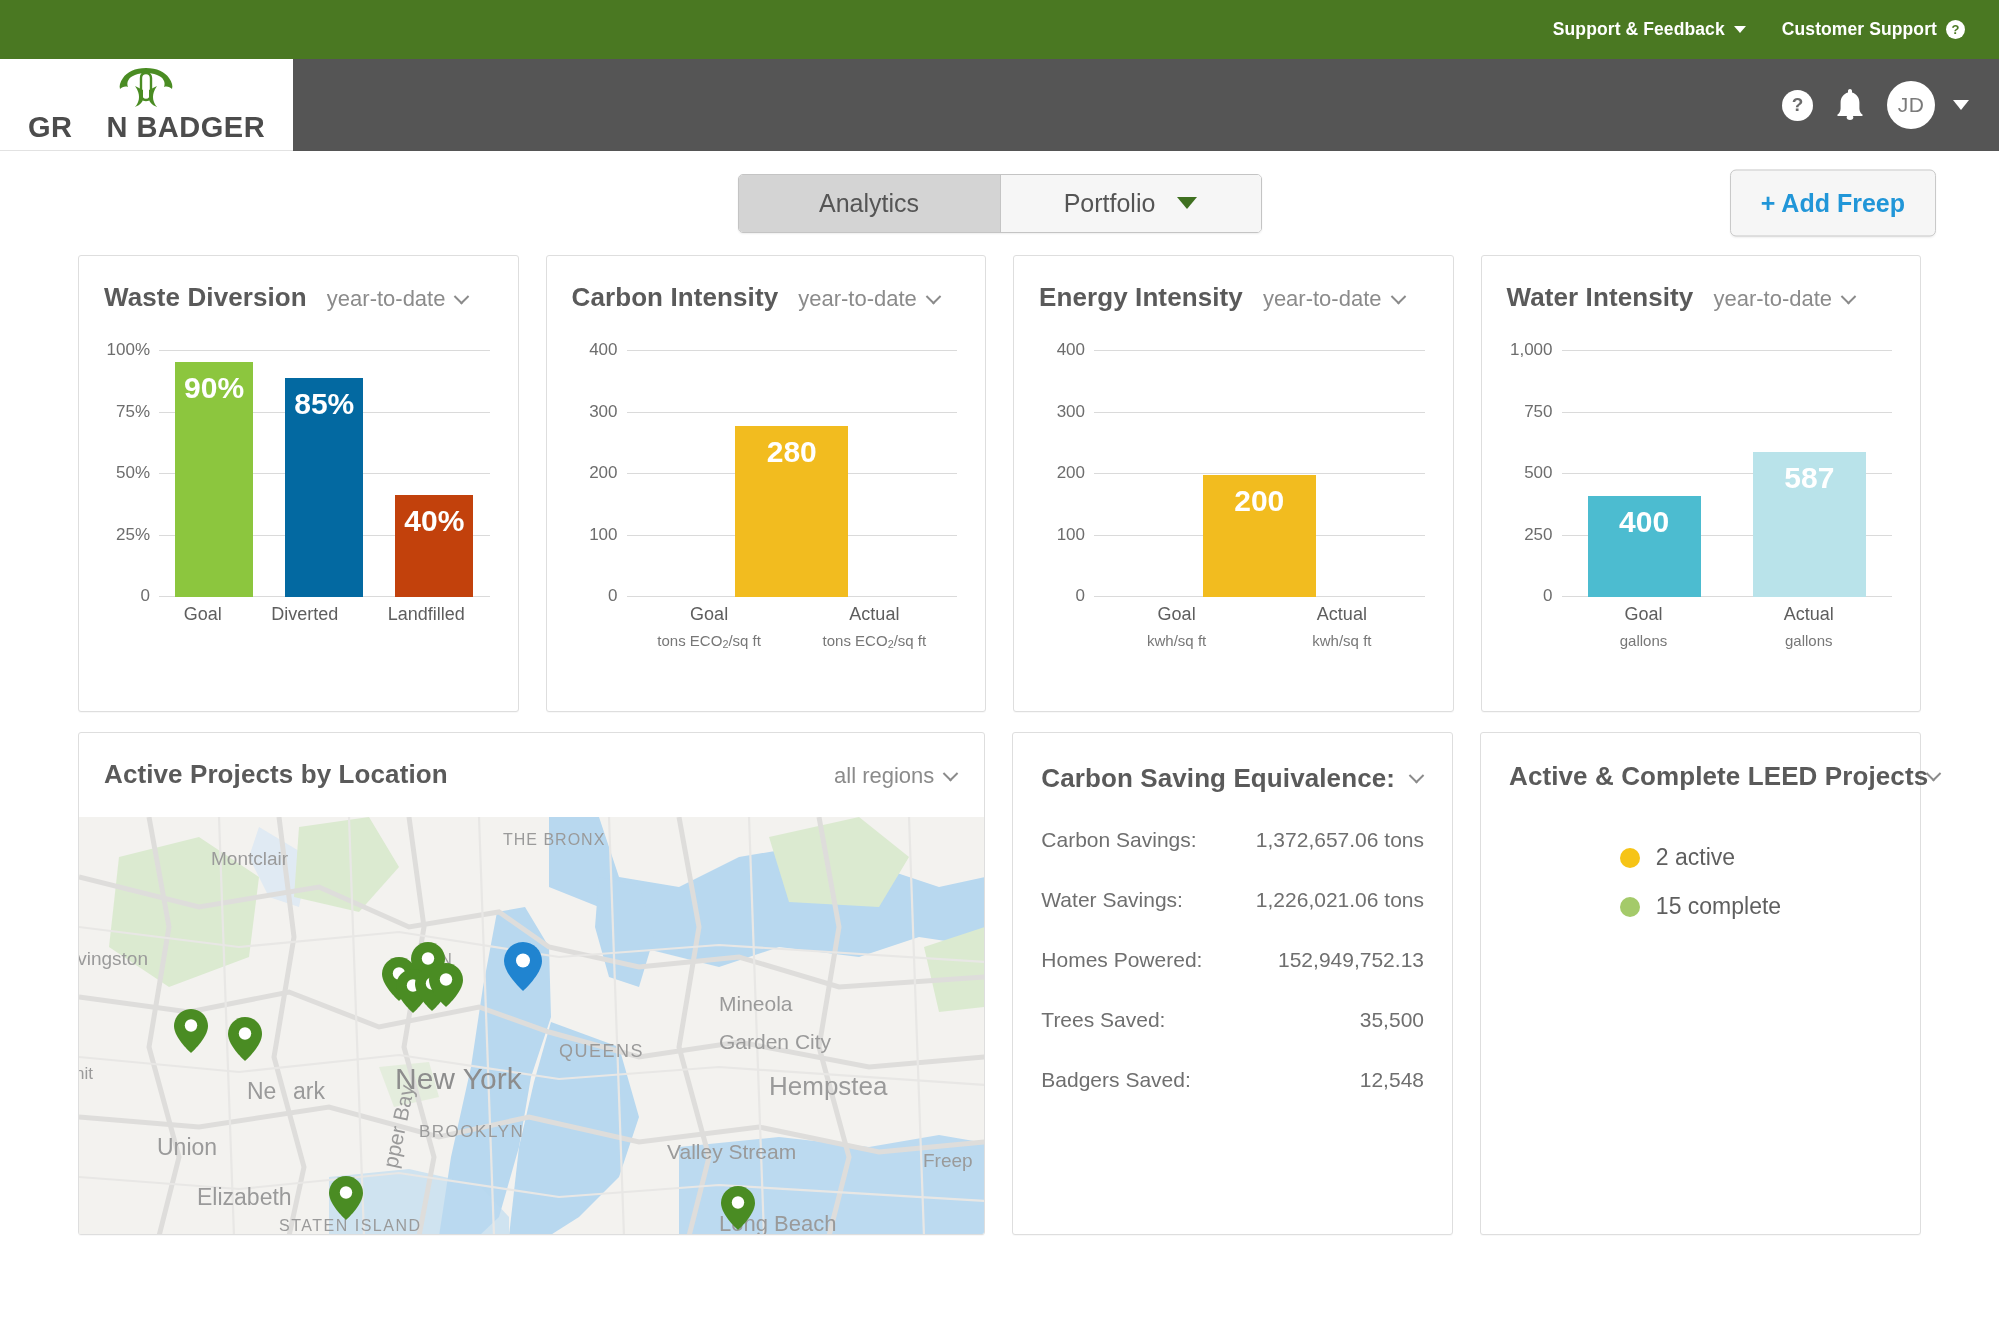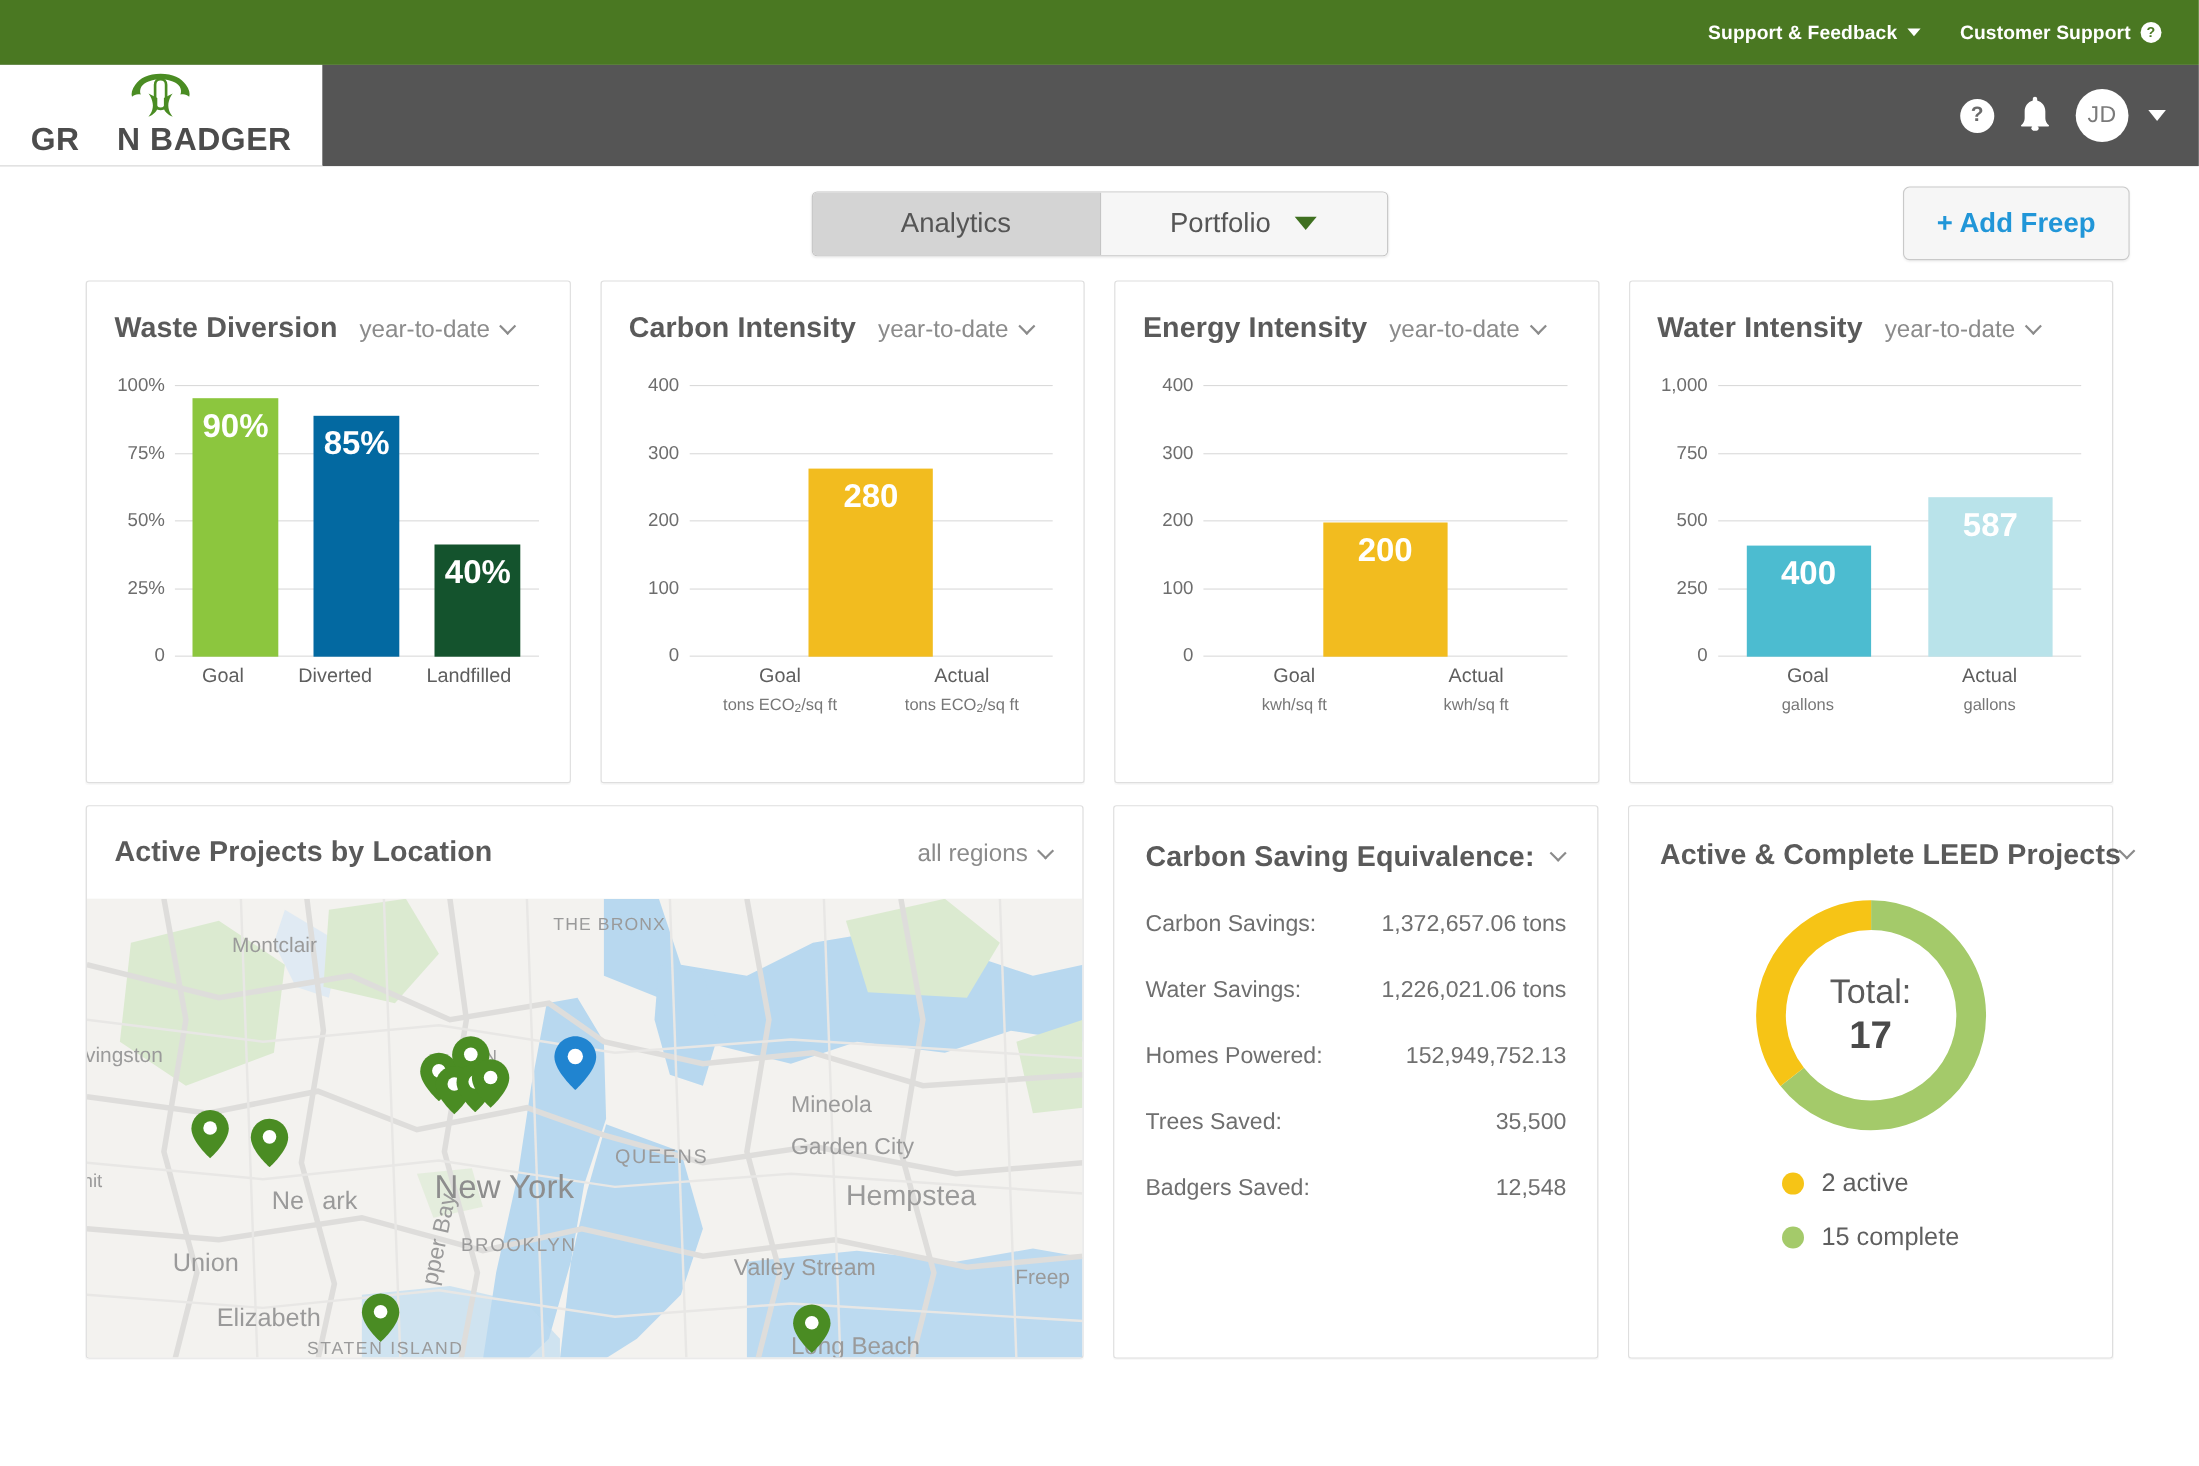--- a/index.html
+++ b/index.html
@@ -299,21 +299,21 @@
               <div class="bar" style="width: 78px; height: 95.5%; background: rgb(140, 198, 62);">
                 <span class="bar-val">90%</span>
               </div>
             </div>
             <div class="bar-col">
               <div class="bar" style="width: 78px; height: 89%; background: #0369a1;">
                 <span class="bar-val">85%</span>
               </div>
             </div>
             <div class="bar-col">
-              <div class="bar" style="width: 78px; height: 41.5%; background: #14532d;">
+              <div class="bar" style="width: 78px; height: 41.5%; background: #c2410c;">
                 <span class="bar-val">40%</span>
               </div>
             </div>
           </div>
         </div>
       <div class="xlabels" id="xlab-0">
           <div class="xlab">
             <div class="xlab-main">Goal</div>
           </div>
           <div class="xlab">
@@ -625,30 +625,20 @@
   </div>
 
   <div class="card leed-card">
     <div class="leed-head">
       <div class="card-title">Active &amp; Complete LEED Projects</div>
       <div class="card-select">
         <i class="chev"></i>
       </div>
     </div>
     <div class="donut-wrap">
-      <div class="donut">
-        <svg width="218" height="218" viewBox="0 0 218 218" id="donut-svg" aria-hidden="true">
-            <path d="M 109 18 A 91 91 0 1 1 37.2910214217883 165.02519425463493" fill="none" stroke="#a4ca6a" stroke-width="27"></path>
-            <path d="M 37.2910214217883 165.02519425463493 A 91 91 0 0 1 108.98411750388748 18.000001386009245" fill="none" stroke="#f6c416" stroke-width="27"></path>
-          </svg>
-        <div class="donut-center">
-          <div class="donut-total-label">Total:</div>
-          <div class="donut-total-value">17</div>
-        </div>
-      </div>
       <div class="legend" id="leed-legend">
           <div class="legend-item">
             <span class="legend-dot" style="background: rgb(246, 196, 22);"></span>
             <span class="legend-text">2 active</span>
           </div>
           <div class="legend-item">
             <span class="legend-dot" style="background: rgb(164, 202, 106);"></span>
             <span class="legend-text">15 complete</span>
           </div>
         </div>

